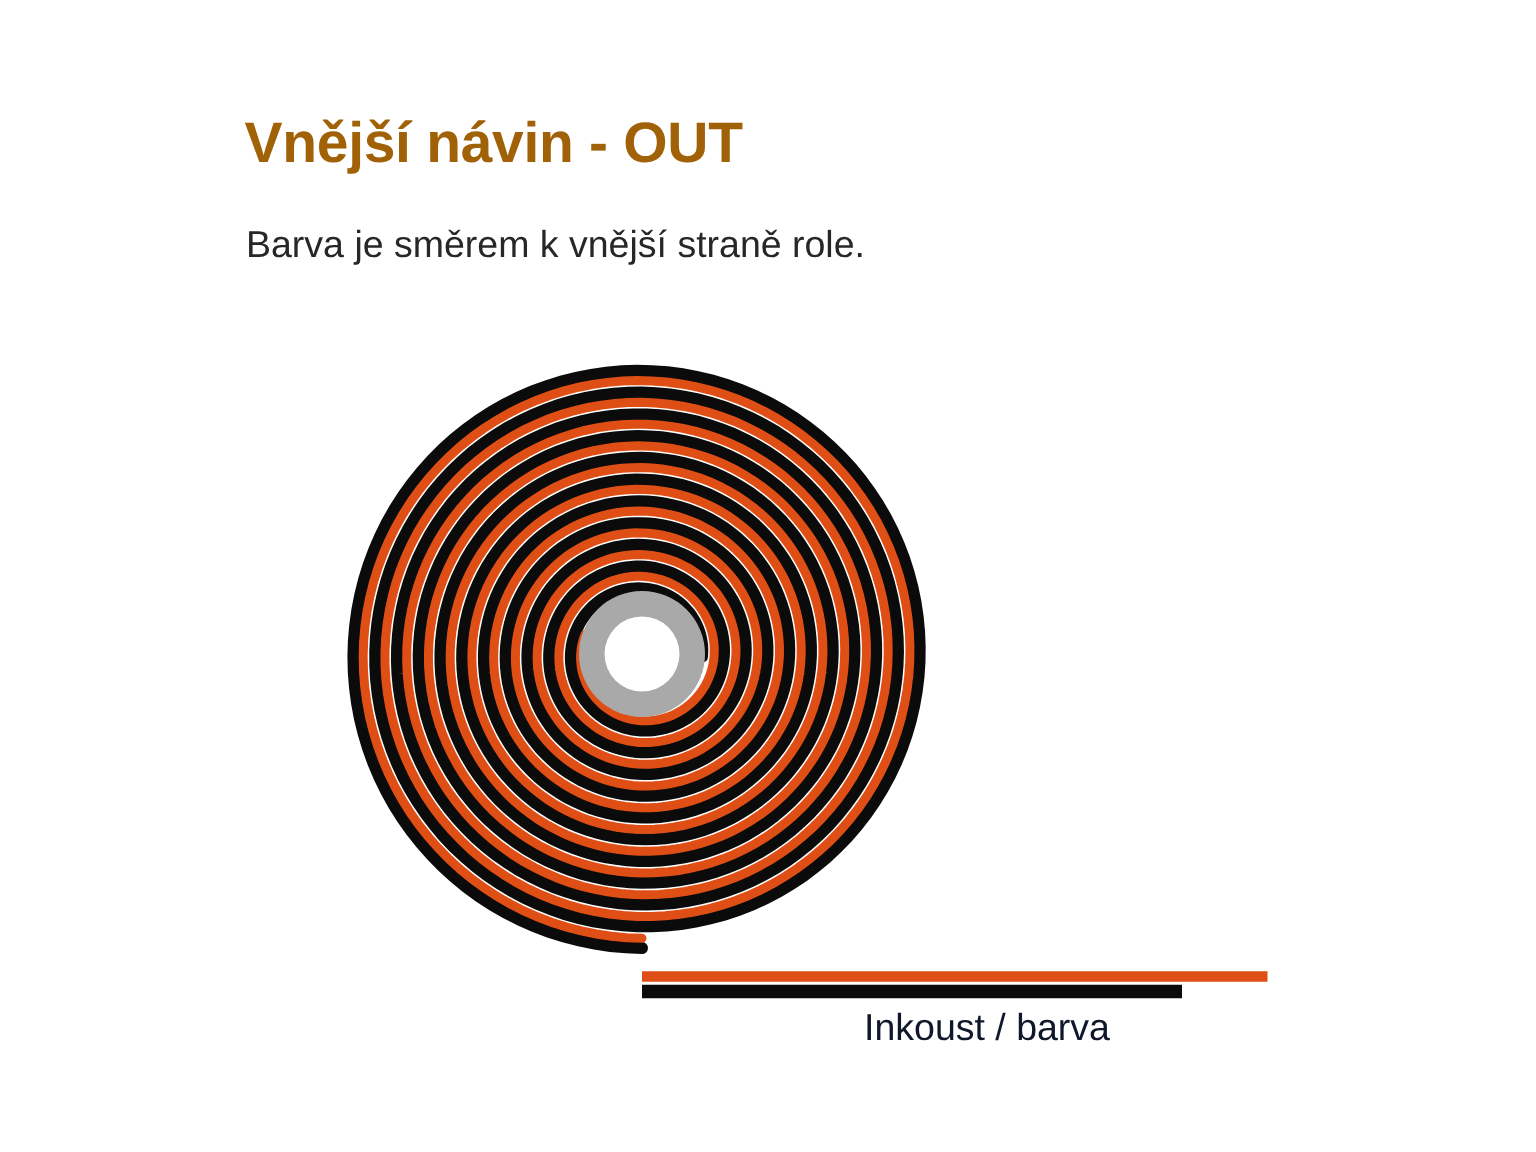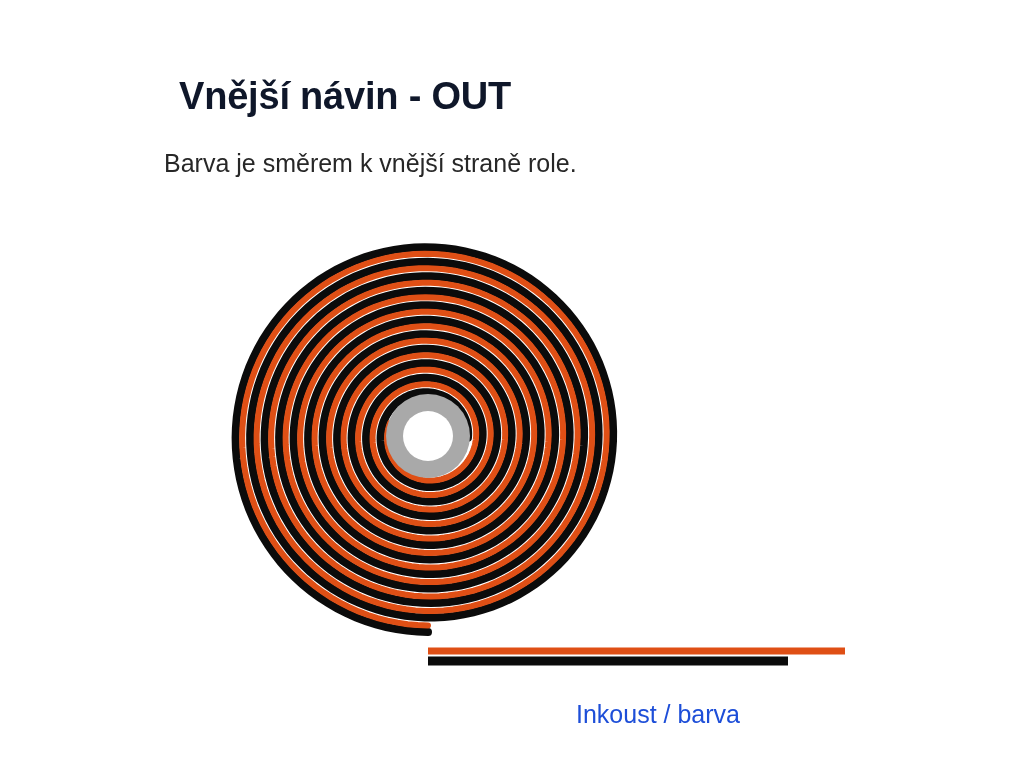--- a/index.html
+++ b/index.html
@@ -14,25 +14,25 @@
   }
   #slide {
     position: relative;
     width: 1024px;
     height: 768px;
     background: #ffffff;
     overflow: hidden;
   }
   #title {
     position: absolute;
-    left: 179px;
+    left: 163px;
     top: 50px;
     font-size: 38px;
     font-weight: bold;
-    color: #0f172a;
+    color: #a16207;
     letter-spacing: -0.2px;
     white-space: nowrap;
   }
   #subtitle {
     position: absolute;
     left: 164px;
     top: 124px;
     font-size: 25px;
     font-weight: normal;
     color: #272727;
@@ -56,22 +56,22 @@
     font-size: 25px;
     font-weight: normal;
   }
   #label-carrier {
     left: 649px;
     top: 611px;
     color: #c8562a;
   }
   #label-ink {
     left: 576px;
-    top: 700px;
-    color: #1d4ed8;
+    top: 671px;
+    color: #0f172a;
   }
 </style>
 </head>
 <body>
 
 <div id="slide">
 
   <h1 id="title">Vnější návin - OUT</h1>
 
   <p id="subtitle">Barva je směrem k vnější straně role.</p>

